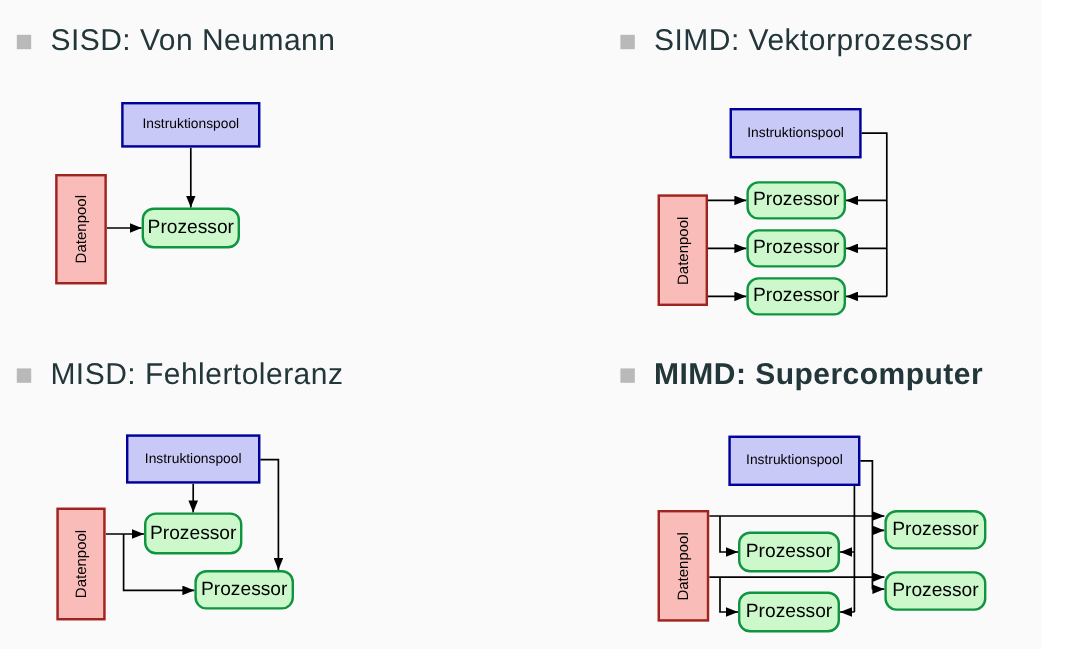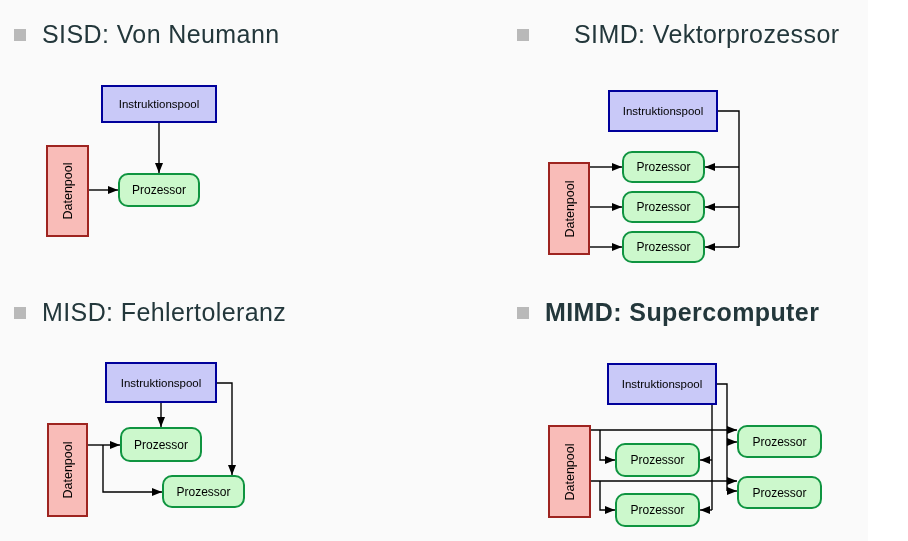--- a/index.html
+++ b/index.html
@@ -9,35 +9,35 @@
   .bullet { position:absolute; width:12px; height:12px; background:var(--bullet,#b9b9b9); }
   .quad-title { position:absolute; font-size:25px; line-height:30px; letter-spacing:0.4px;
                 color:var(--heading,#23373b); font-weight:400; white-space:nowrap; }
 
   .node { position:absolute; display:flex; align-items:center; justify-content:center;
           box-sizing:border-box; color:#000; text-align:center; }
   .instr { background:var(--instr-fill,#c9c9f8); border:2.5px solid var(--instr-border,#00009b);
            font-size:11.5px; }
   .daten { background:var(--daten-fill,#f9bcb8); border:2.5px solid var(--daten-border,#9e2420); }
   .proz  { background:var(--proz-fill,#ccf8cc); border:2.5px solid var(--proz-border,#0f9440);
-           border-radius:10px; font-size:12px; }
+           border-radius:10px; font-size:16px; }
   .vlabel { display:block; transform:rotate(-90deg); white-space:nowrap; font-size:12.5px; }
 
   #arrows { position:absolute; left:0; top:0; }
 </style>
 </head>
 <body>
 
 <div id="slide">
 
   <span class="bullet" style="left:14px; top:29px;"></span>
   <div class="quad-title" style="left:42px; top:19px;">SISD: Von Neumann</div>
 
   <span class="bullet" style="left:517px; top:29px;"></span>
-  <div class="quad-title" style="left:574px; top:19px;">SIMD: Vektorprozessor</div>
+  <div class="quad-title" style="left:545px; top:19px;">SIMD: Vektorprozessor</div>
 
   <span class="bullet" style="left:14px; top:307px;"></span>
   <div class="quad-title" style="left:42px; top:297px;">MISD: Fehlertoleranz</div>
 
   <span class="bullet" style="left:517px; top:307px;"></span>
   <div class="quad-title" style="left:545px; top:297px;font-weight:bold;">MIMD: Supercomputer</div>
 
   <svg id="arrows" width="908" height="541" viewBox="0 0 908 541">
     <defs>
       <marker id="ah" markerUnits="userSpaceOnUse" markerWidth="10" markerHeight="8" refX="10" refY="4" orient="auto">

